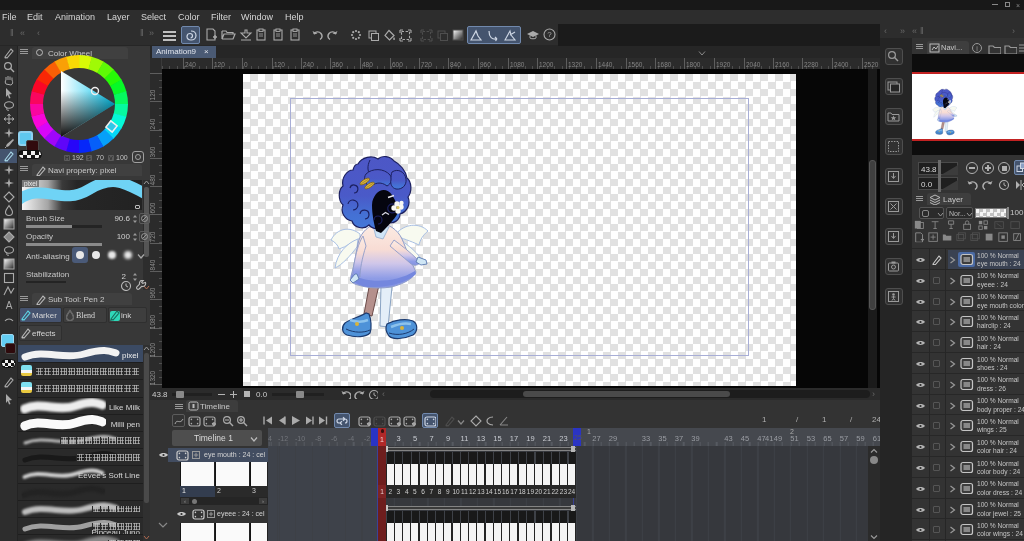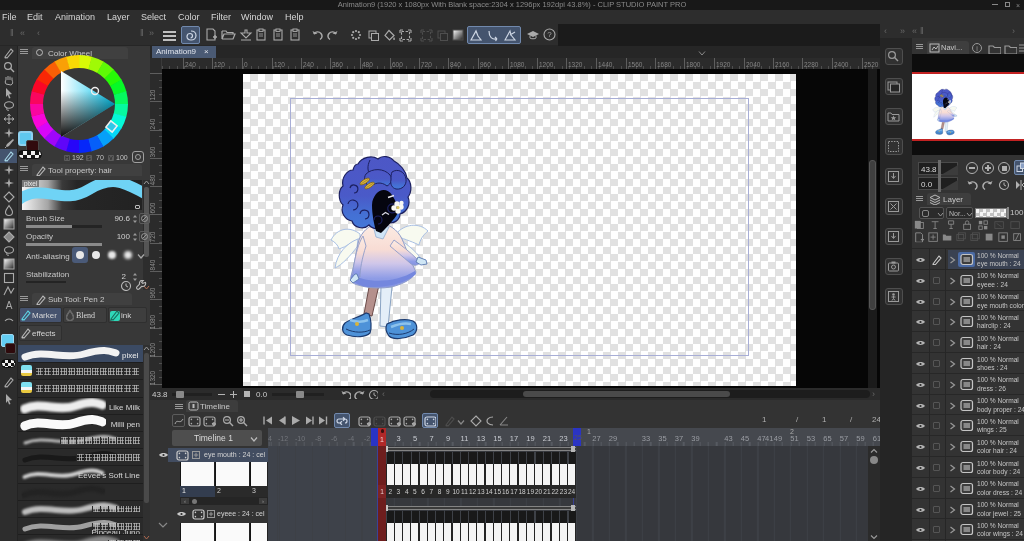--- a/index.html
+++ b/index.html
@@ -37,21 +37,20 @@
           <stop offset="1" stop-color="#4478d8"></stop>
         </linearGradient>
 <linearGradient id="tg2" x1="0" y1="0" x2="0" y2="1">
           <stop offset="0.3" stop-color="rgba(0,0,0,0)"></stop>
           <stop offset="1" stop-color="rgba(0,0,0,0.95)"></stop>
         </linearGradient>
 </defs>
     </svg>
 
 <div class="abs" style="left:0;top:0;width:1024px;height:10px;background:#181818;">
-<div class="abs" style="left:0;top:0;width:1024px;text-align:center;font-size:7.5px;color:#8a8a8a;">Animation9 (1920 x 1080px With Blank space:2304 x 1296px 192dpi 43.8%) - CLIP STUDIO PAINT PRO</div>
 <div class="abs" style="right:26px;top:4px;width:6px;height:1px;background:#888;"></div>
 <div class="abs" style="right:14px;top:2px;width:5px;height:5px;border:1px solid #888;"></div>
 <div class="abs" style="right:4px;top:2px;font-size:7px;color:#888;">×</div>
 </div>
 <div class="abs" style="left:0;top:10px;width:1024px;height:14px;background:#2d2d2d;font-size:9px;color:#d6d6d6;">
 <span class="abs" style="left:2px;top:2px;">File</span>
 <span class="abs" style="left:27px;top:2px;">Edit</span>
 <span class="abs" style="left:55px;top:2px;">Animation</span>
 <span class="abs" style="left:107px;top:2px;">Layer</span>
 <span class="abs" style="left:141px;top:2px;">Select</span>
@@ -283,21 +282,21 @@
 <div class="abs" style="left:90px;top:109px;width:6px;height:6px;background:#5a5a5a;border-radius:1px;color:#1a1a1a;font-size:5px;text-align:center;line-height:6px;">V</div>
 <span class="abs" style="left:98px;top:108px;font-size:7px;color:#c4c4c4;">100</span>
 <div class="abs" style="left:114px;top:105px;width:12px;height:12px;border:1.5px solid #a0a0a0;border-radius:3px;">
         <div class="abs" style="left:1.5px;top:1.5px;width:6px;height:6px;border:1.5px solid #a0a0a0;border-radius:50%;"></div>
       </div>
 <div class="abs" style="left:2px;top:120px;width:8px;height:1px;background:#999;box-shadow:0 2px 0 #999,0 4px 0 #999;"></div>
 <div class="abs" style="left:14px;top:118px;width:110px;height:12px;background:#404040;border-radius:3px 3px 0 0;"></div>
 <svg class="abs" style="left:17px;top:119px;" width="11" height="11" viewBox="0 0 11 11">
         <path d="M2,10 L8,2 L10,4 L4,11 Z M2,10 L2.5,11.5" fill="none" stroke="#bbb" stroke-width="1.1"></path>
       </svg>
-<span class="abs" style="left:30px;top:120px;font-size:8px;color:#c8c8c8;">Tool property: hair</span>
+<span class="abs" style="left:30px;top:120px;font-size:8px;color:#c8c8c8;">Navi property: pixel</span>
 <div class="abs" style="left:4px;top:134px;width:120px;height:30px;background:linear-gradient(90deg,#f5f5f5 0,#a5a5a5 26px,#3a3a3a 40px,#262626 55px,#222 100%);overflow:hidden;">
  <svg width="120" height="30" viewBox="0 0 120 30">
           <path d="M-4,20 C20,2 40,26 66,10 S104,4 124,14" fill="none" stroke="#6fd3f5" stroke-width="11" stroke-linecap="round"></path>
         </svg>
  <div class="abs" style="left:0;top:0;background:#777;color:#eee;font-size:6.5px;padding:0 2px;">pixel</div>
  <div class="abs" style="right:2px;bottom:1px;width:5px;height:4px;border:1px solid #bbb;border-radius:1px;"></div>
 </div>
 <div class="abs" style="left:125px;top:134px;width:7px;height:110px;background:#2d2d2d;">
  <svg width="7" height="6" viewBox="0 0 7 6" style="position:absolute;top:0;">
           <path d="M1,4 L3.5,1 L6,4" fill="none" stroke="#999" stroke-width="1"></path>

